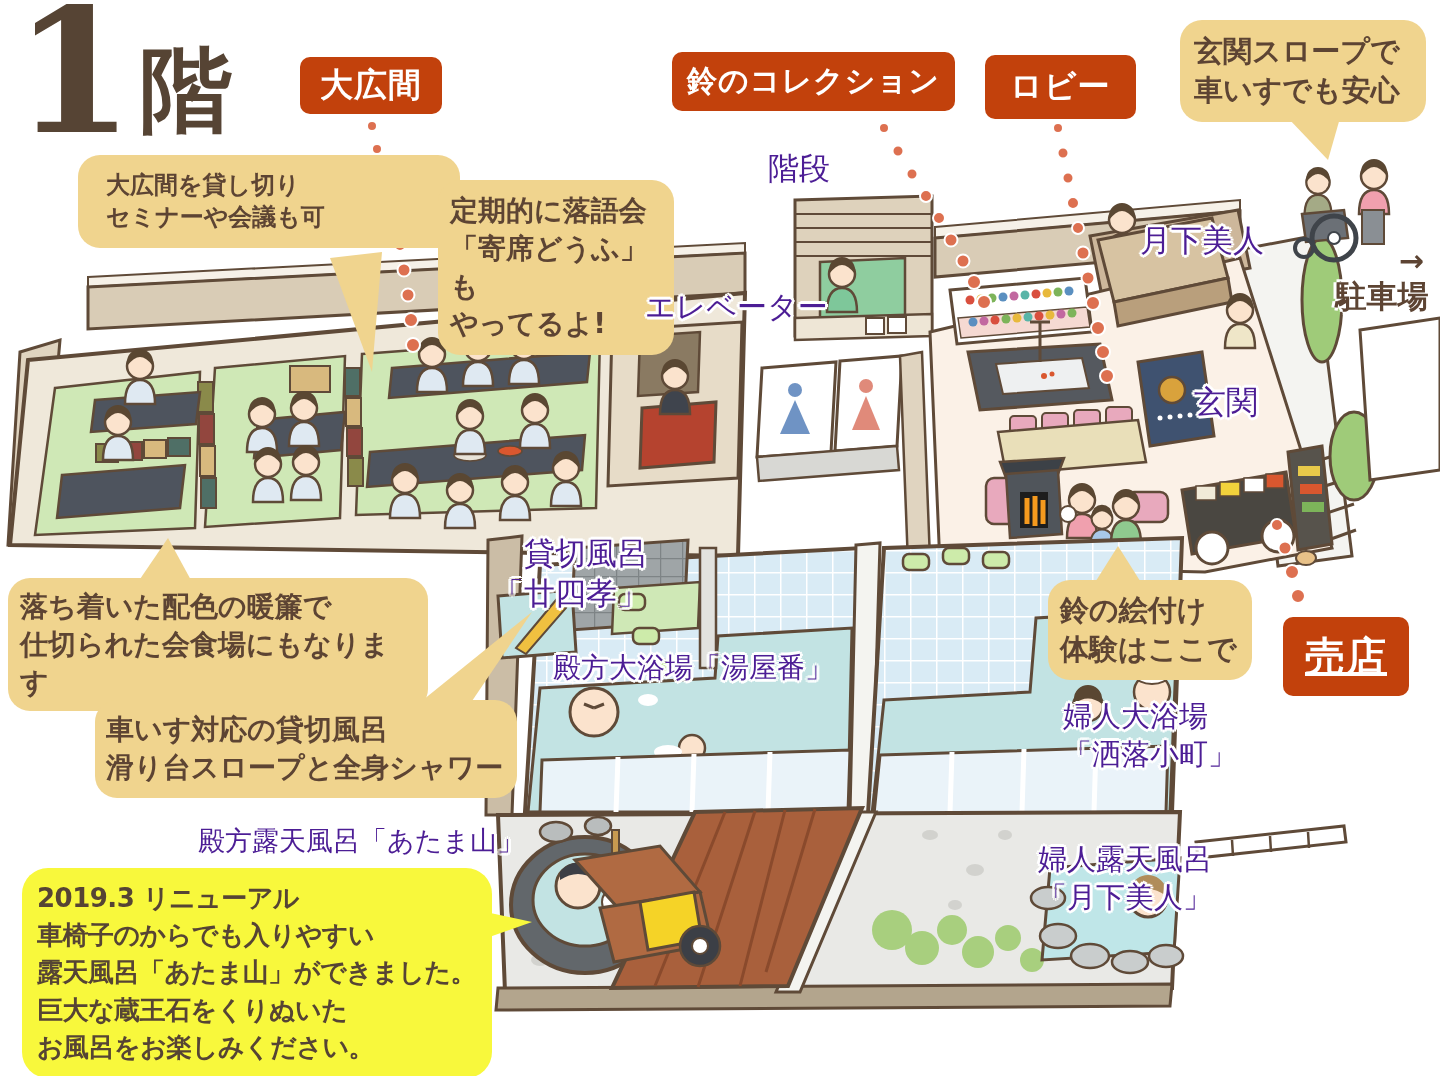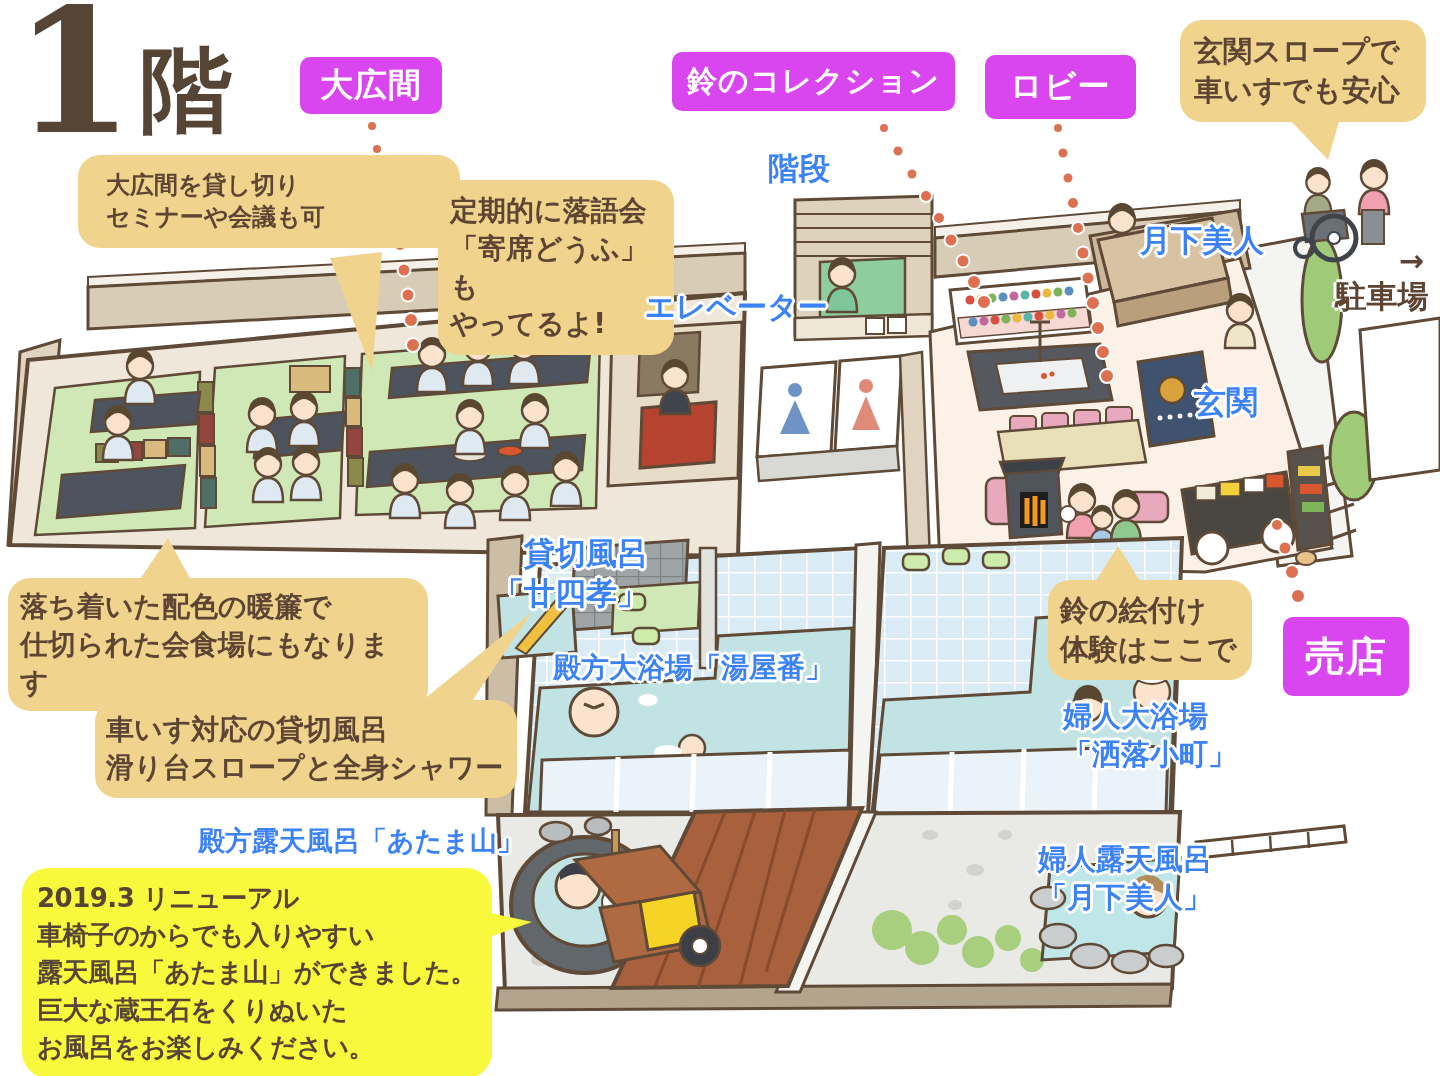--- a/index.html
+++ b/index.html
@@ -5,44 +5,44 @@
   html,body{margin:0;padding:0;background:#fff;}
   .stage{position:relative;width:1440px;height:1076px;background:#fff;overflow:hidden;
          font-family:"DejaVu Sans",sans-serif;color:#5d4433;}
 
   
   .floor-title{position:absolute;left:14px;top:-14px;display:flex;align-items:flex-end;color:#564434;}
   .floor-title .num{font-family:"DejaVu Serif",serif;font-weight:700;font-size:172px;line-height:1;}
   .floor-title .kanji{font-family:"DejaVu Serif",serif;font-weight:700;font-size:92px;line-height:1;margin:0 0 22px 6px;}
 
   
-  .tag{position:absolute;background:#d946ef;color:#fff;font-family:"DejaVu Serif",serif;
+  .tag{position:absolute;background:#c2410c;color:#fff;font-family:"DejaVu Serif",serif;
        border-radius:10px;text-align:center;font-weight:700;letter-spacing:1px;}
   .tag-ohiroma{left:300px;top:57px;font-size:33px;padding:6px 20px;}
   .tag-suzu{left:672px;top:52px;font-size:30px;padding:9px 15px;}
   .tag-lobby{left:985px;top:55px;font-size:32px;padding:10px 25px;}
-  .tag-baiten{left:1283px;top:617px;font-size:40px;padding:12px 22px;}
+  .tag-baiten{left:1283px;top:617px;font-size:40px;padding:12px 22px;text-decoration:underline;}
 
   
   .bubble{position:absolute;background:#f0d48e;border-radius:22px;color:#5d4433;
           white-space:pre-line;line-height:1.35;font-weight:700;}
   .bubble-ohiroma{left:78px;top:155px;width:326px;padding:14px 28px;font-size:24px;}
   .bubble-rakugo{left:438px;top:132px;width:212px;padding:12px 12px;font-size:28px;margin-top:48px;}
   .bubble-slope{left:1180px;top:20px;width:218px;padding:12px 14px;font-size:29px;}
   .bubble-noren{left:8px;top:578px;width:396px;padding:10px 12px;font-size:28px;}
   .bubble-shower{left:95px;top:700px;width:400px;padding:11px 11px;font-size:28px;}
   .bubble-paint{left:1048px;top:580px;width:180px;padding:11px 12px;font-size:29px;}
 
   
   .notice{position:absolute;left:22px;top:868px;width:440px;background:#f8f83c;border-radius:26px;
           padding:12px 15px;font-size:26px;line-height:1.43;font-weight:700;white-space:pre-line;
           letter-spacing:-0.5px;color:#564434;}
 
   
-  .plain{position:absolute;font-weight:700;color:#3b82f6;white-space:pre-line;line-height:1.3;
+  .plain{position:absolute;font-weight:400;color:#4c1d95;white-space:pre-line;line-height:1.3;
          text-shadow:-3px 0 0 #fff,3px 0 0 #fff,0 -3px 0 #fff,0 3px 0 #fff,
                      -2px -2px 0 #fff,2px 2px 0 #fff,-2px 2px 0 #fff,2px -2px 0 #fff;}
   .lbl-kaidan{left:768px;top:148px;font-size:31px;}
   .lbl-elevator{left:645px;top:287px;font-size:30px;}
   .lbl-front{left:1140px;top:220px;font-size:31px;}
   .lbl-genkan{left:1194px;top:382px;font-size:32px;}
   .lbl-kashikiri{left:448px;top:533px;width:200px;font-size:31px;text-align:right;}
   .lbl-menbath{left:553px;top:650px;font-size:28px;}
   .lbl-womenbath{left:1020px;top:698px;font-size:29px;margin-left:43px;}
   .lbl-menroten{left:198px;top:823px;font-size:27px;}

